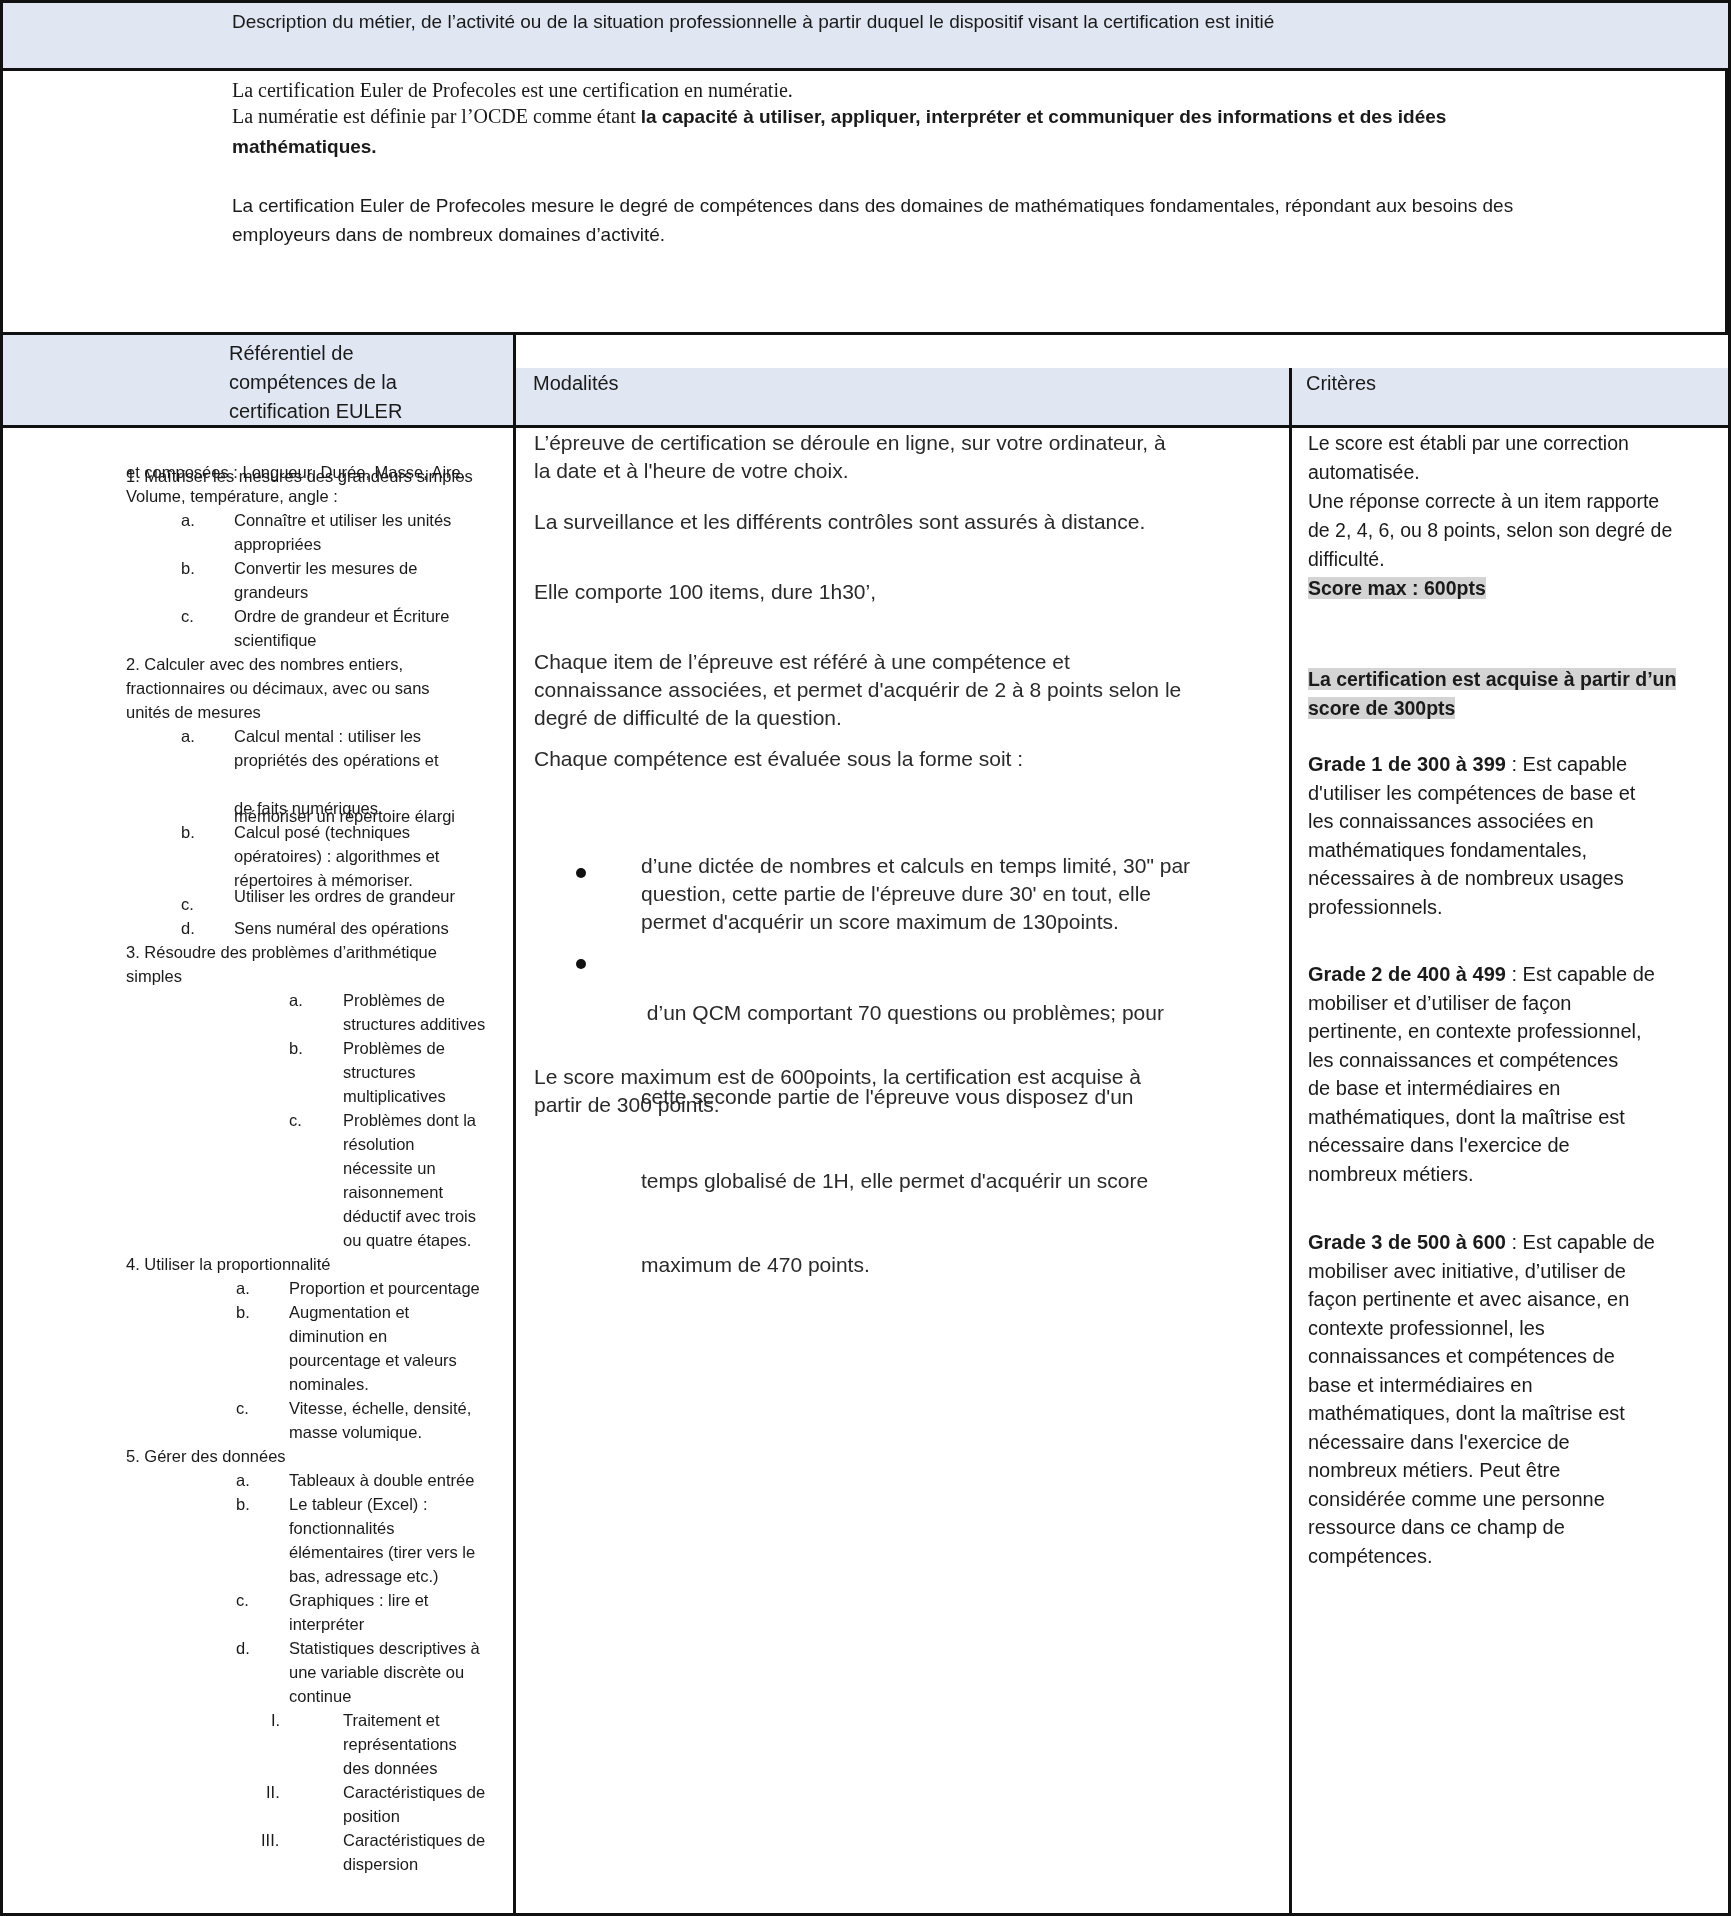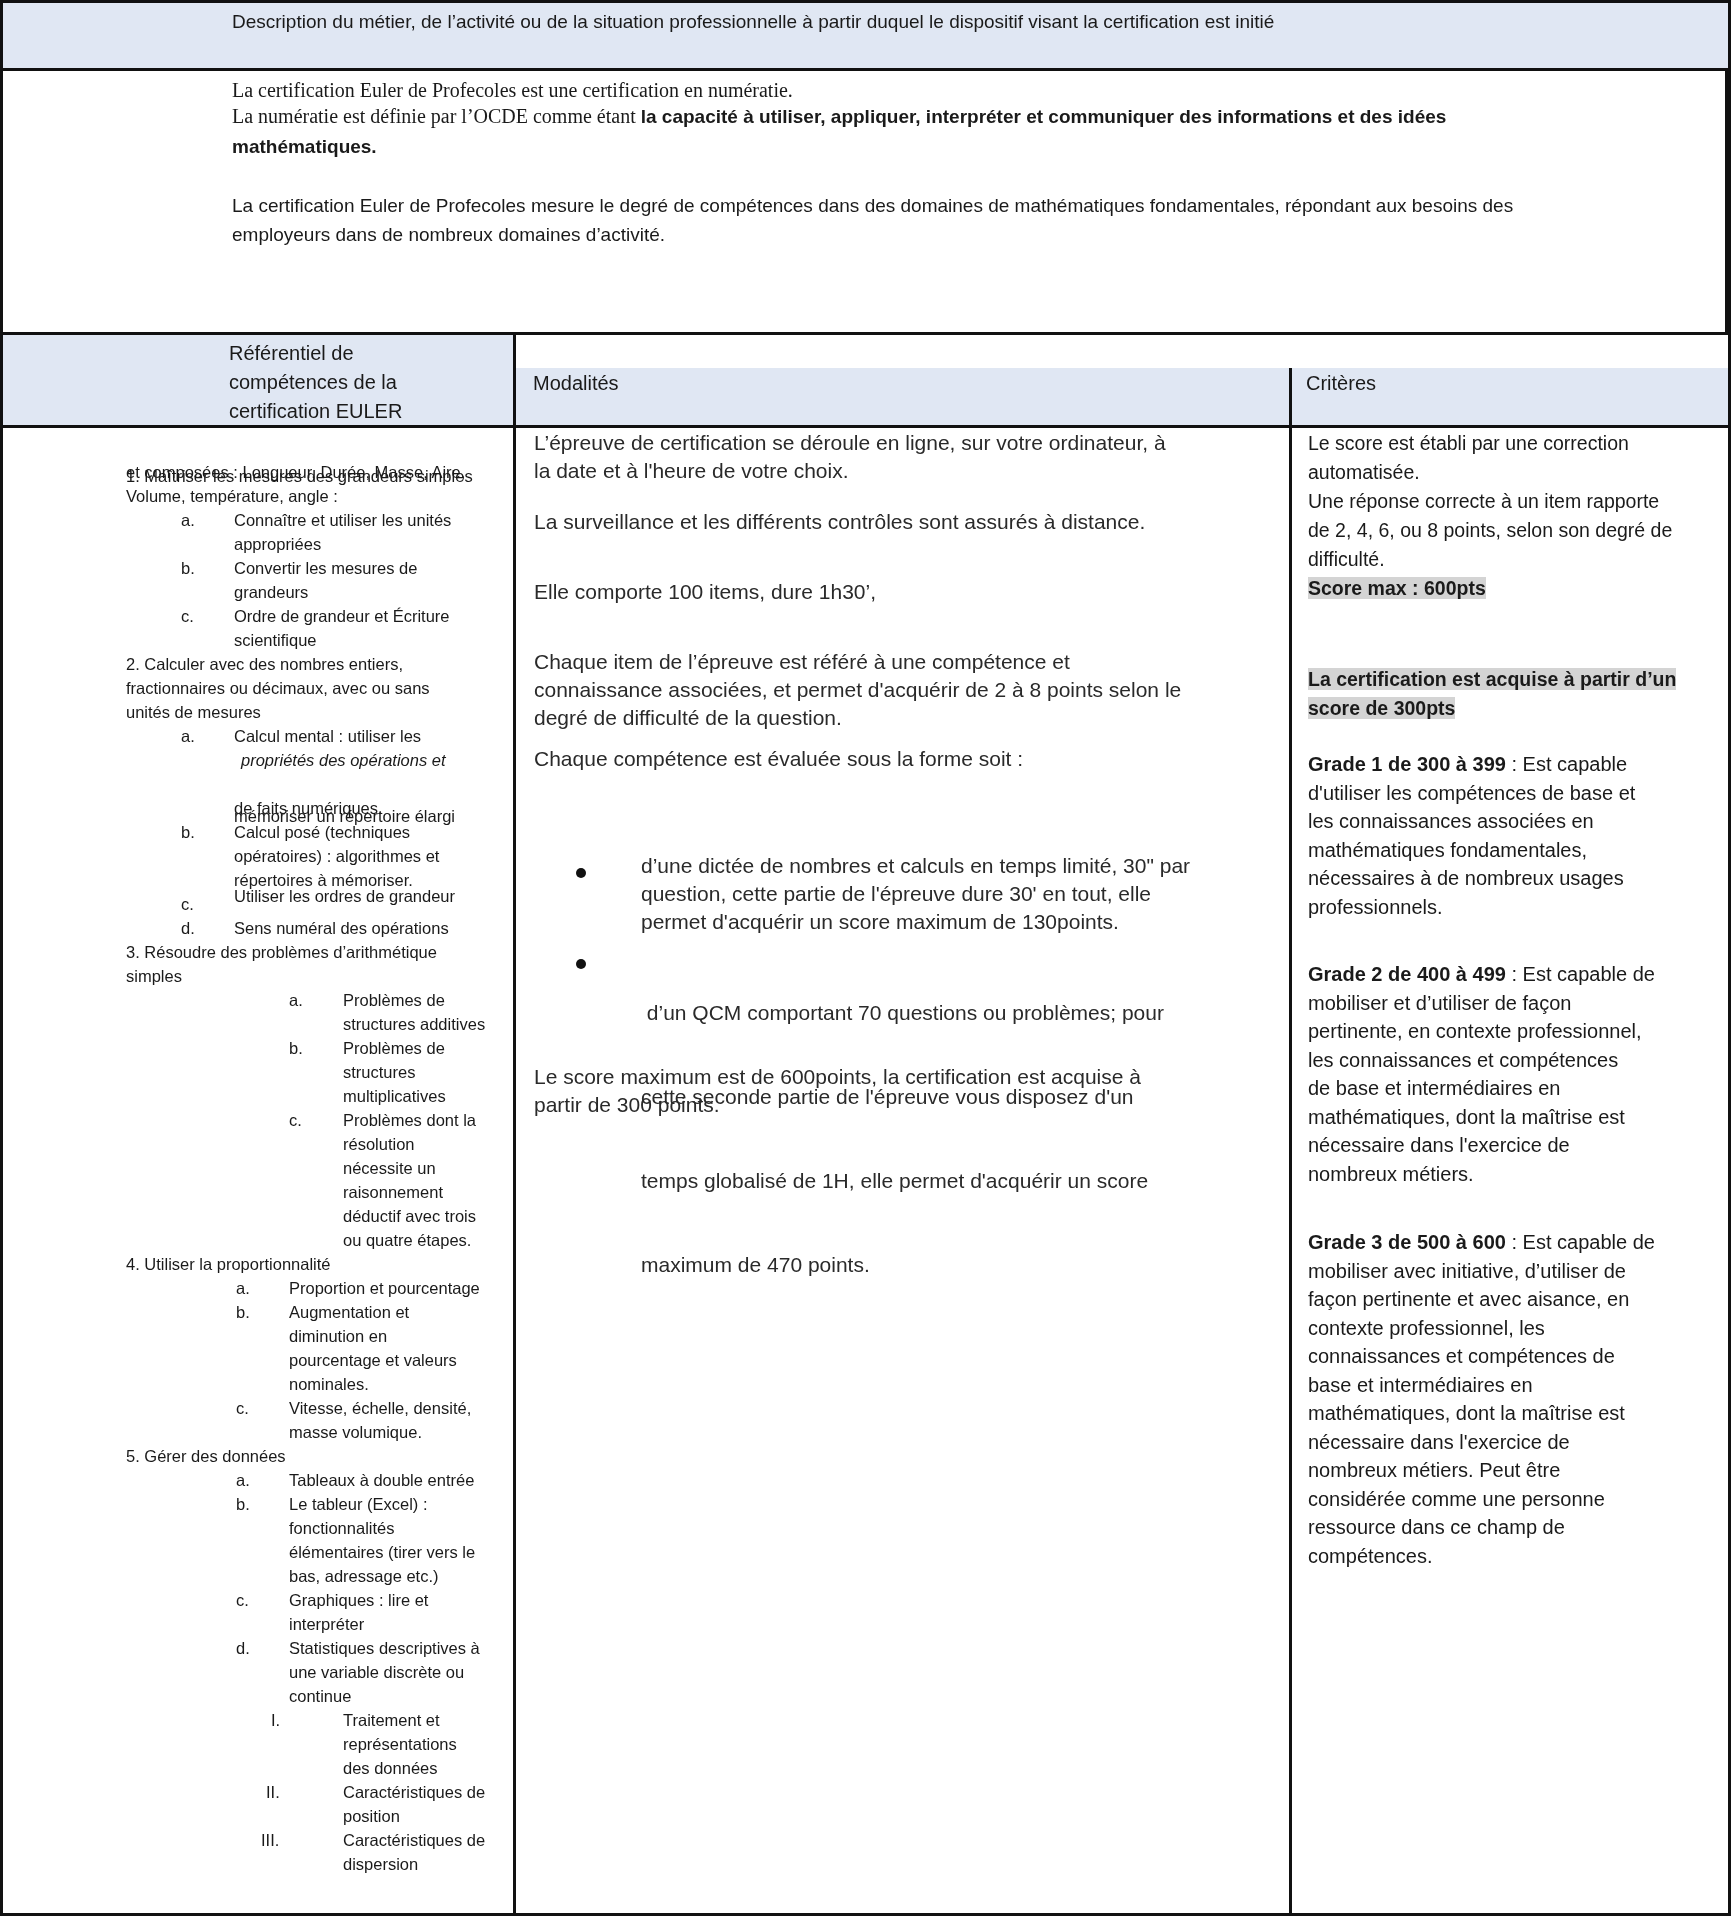--- a/index.html
+++ b/index.html
@@ -74,21 +74,21 @@
       <span class="li" style="top: 128px; left: 231px;">Convertir les mesures de</span>
       <span class="li" style="top: 152px; left: 231px;">grandeurs</span>
       <span class="li" style="top: 176px; left: 178px;">c.</span>
       <span class="li" style="top: 176px; left: 231px;">Ordre de grandeur et Écriture</span>
       <span class="li" style="top: 200px; left: 231px;">scientifique</span>
       <span class="li" style="top: 224px; left: 123px;">2. Calculer avec des nombres entiers,</span>
       <span class="li" style="top: 248px; left: 123px;">fractionnaires ou décimaux, avec ou sans</span>
       <span class="li" style="top: 272px; left: 123px;">unités de mesures</span>
       <span class="li" style="top: 296px; left: 178px;">a.</span>
       <span class="li" style="top: 296px; left: 231px;">Calcul mental : utiliser les</span>
-      <span class="li" style="top: 320px; left: 238px; font-style: italic;">propriétés des opérations et</span>
+      <span class="li" style="top: 320px; left: 231px;">propriétés des opérations et</span>
       <span class="li" style="top: 336px; left: 231px; margin-top: 40px;">mémoriser un répertoire élargi</span>
       <span class="li" style="top: 368px; left: 231px;">de faits numériques.</span>
       <span class="li" style="top: 392px; left: 178px;">b.</span>
       <span class="li" style="top: 392px; left: 231px;">Calcul posé (techniques</span>
       <span class="li" style="top: 416px; left: 231px;">opératoires) : algorithmes et</span>
       <span class="li" style="top: 440px; left: 231px;">répertoires à mémoriser.</span>
       <span class="li" style="top: 464px; left: 178px;">c.</span>
       <span class="li" style="top: 456px; left: 231px;">Utiliser les ordres de grandeur</span>
       <span class="li" style="top: 488px; left: 178px;">d.</span>
       <span class="li" style="top: 488px; left: 231px;">Sens numéral des opérations</span>

